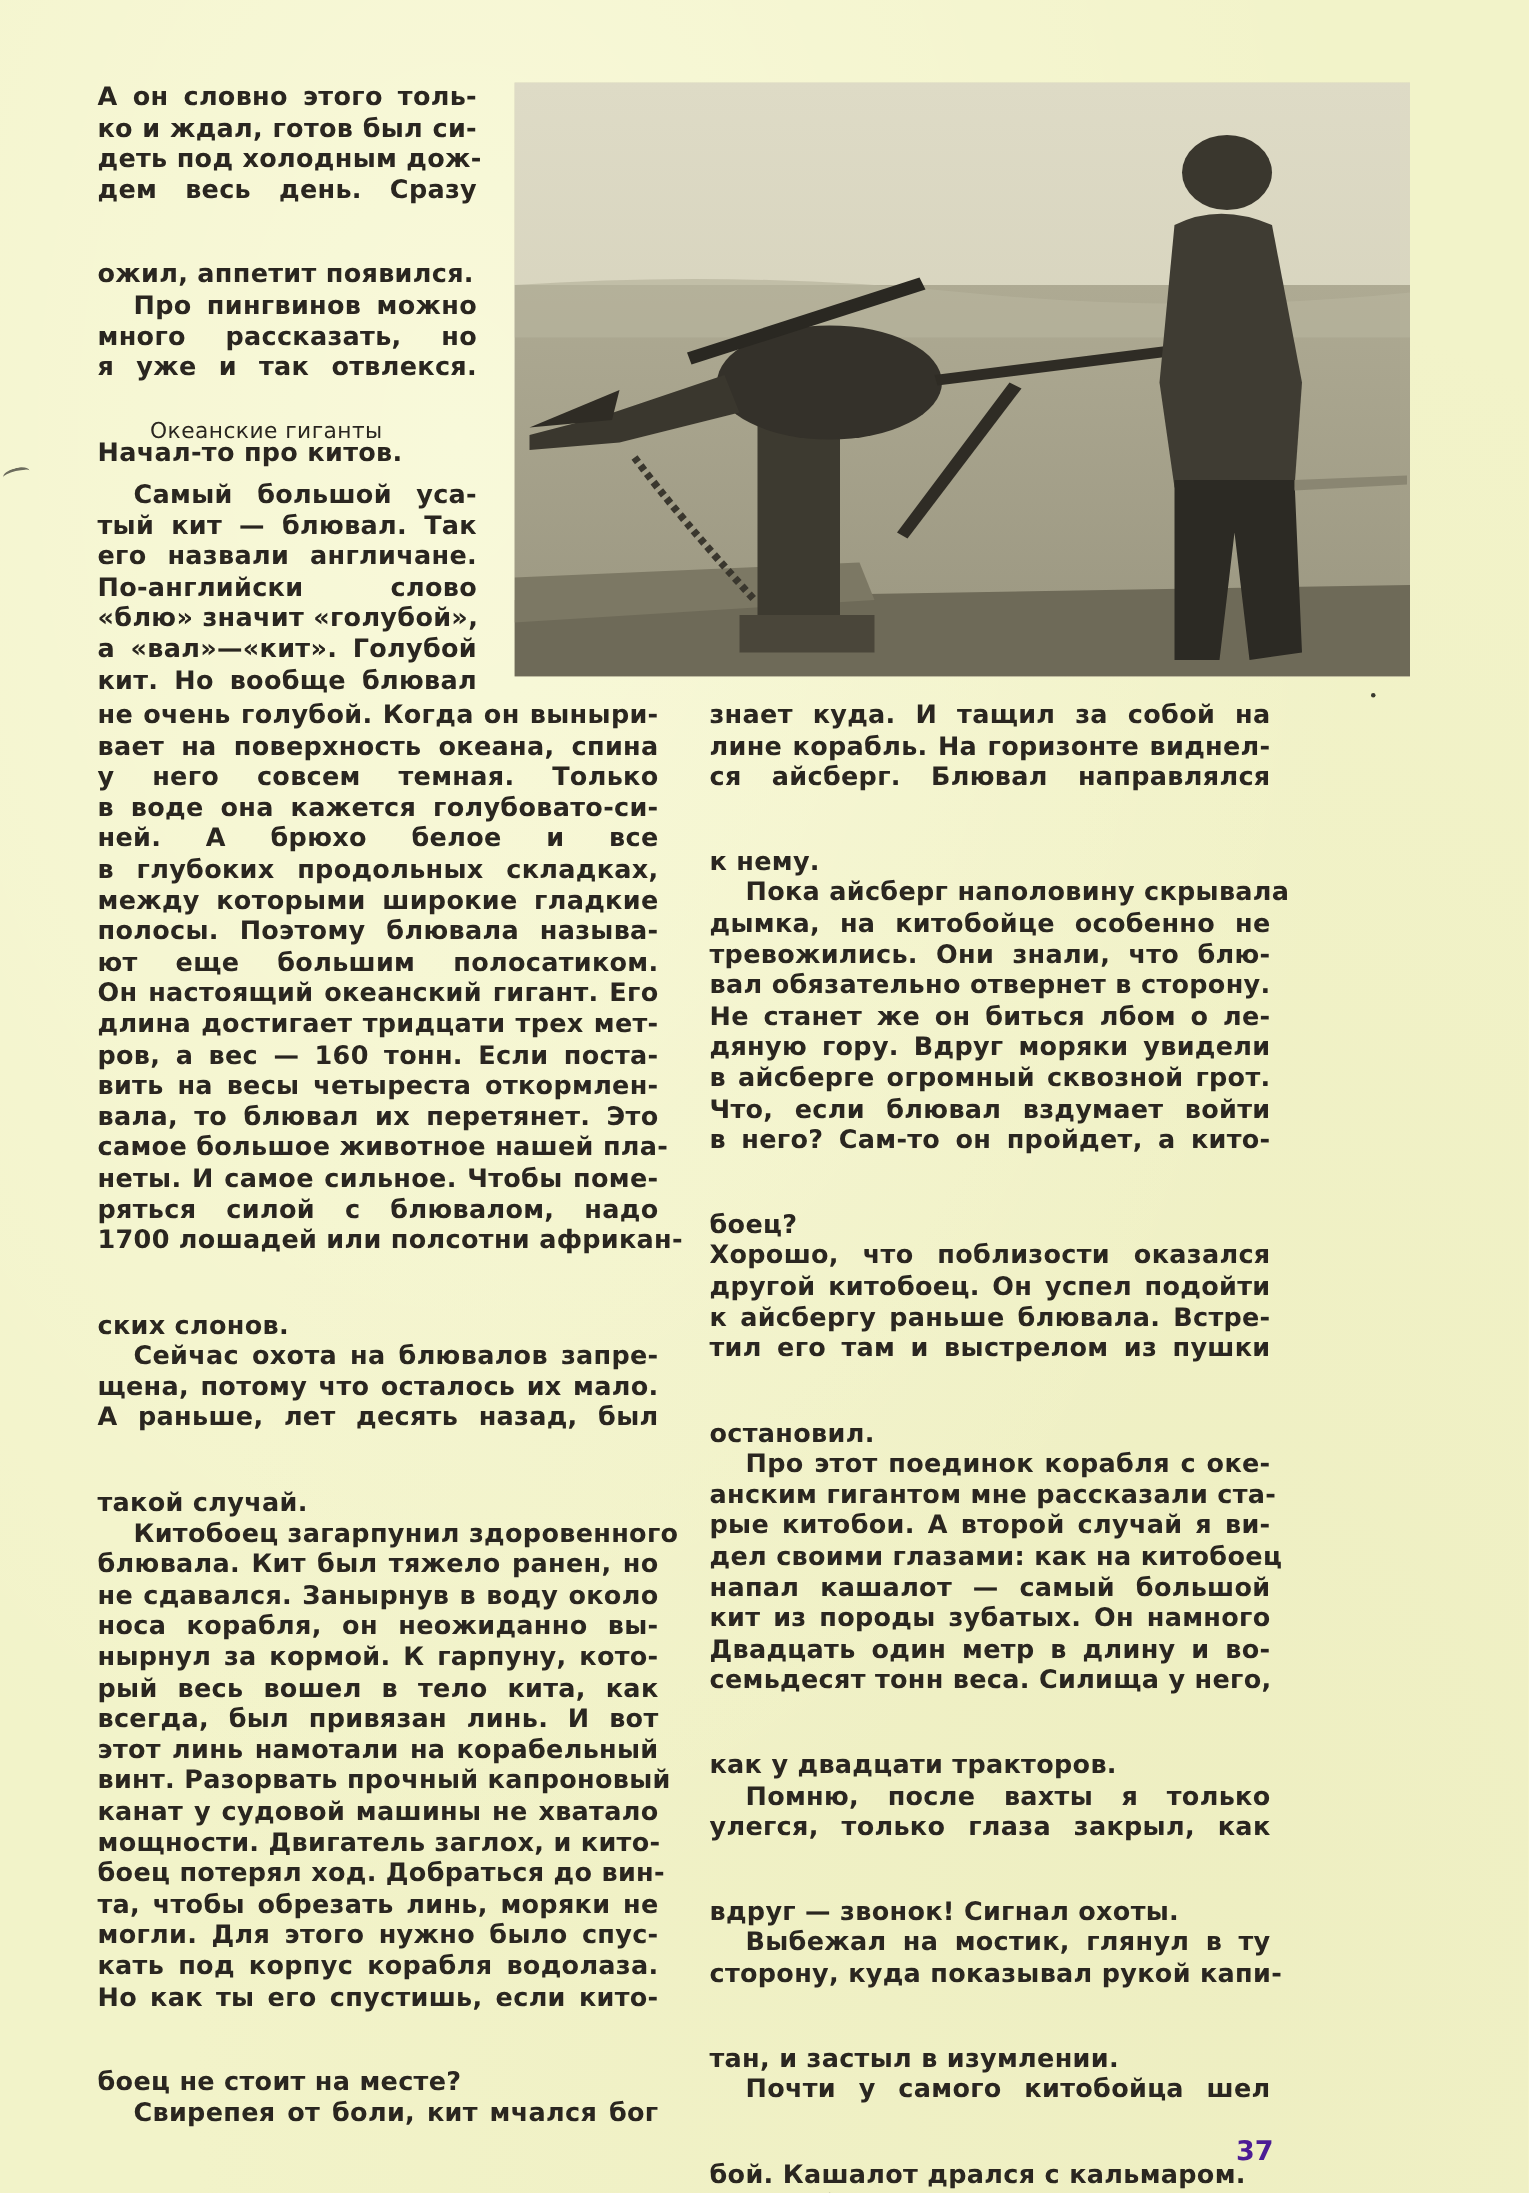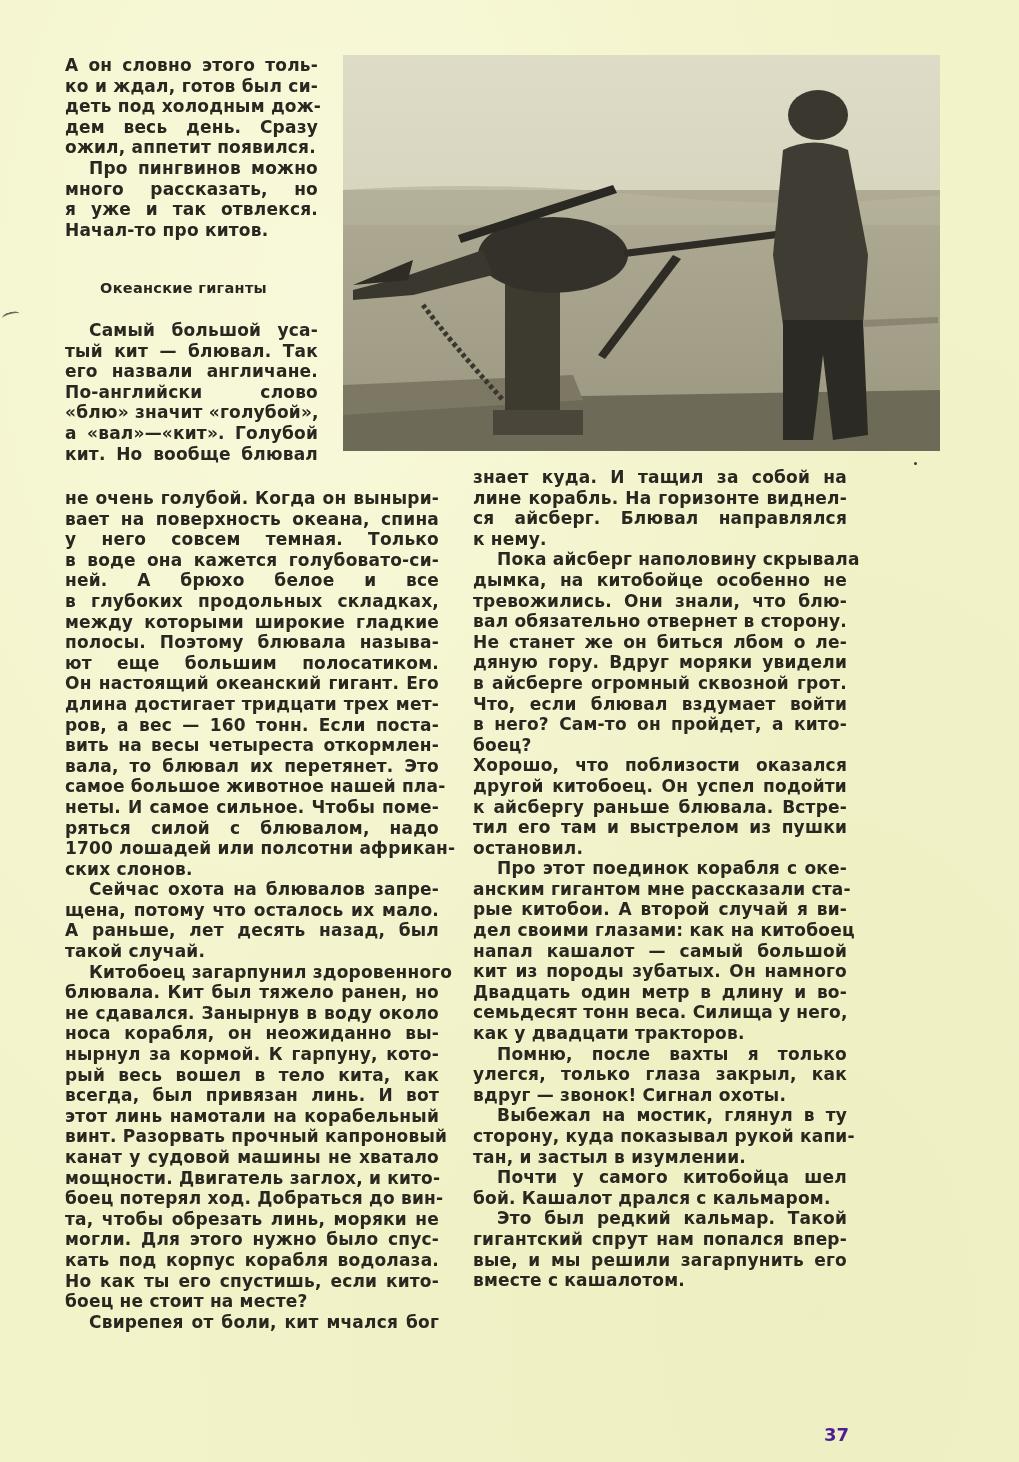--- a/index.html
+++ b/index.html
@@ -27,32 +27,32 @@
       letter-spacing: 0.2px;
     }
     .line {
       display: block;
       text-align: justify;
       text-align-last: justify;
       white-space: nowrap;
       height: 20.6px;
       overflow: visible;
     }
-    .line.last { text-align-last: left; }
+    .line.last { text-align-last: left; margin-top: 36px; }
     .line.indent { padding-left: 24px; }
     .col-top { left: 65px; top: 55px; width: 253px; }
     .heading {
       position: absolute;
       left: 100px; top: 280px;
       font-size: 14.5px;
-      font-weight: bold;
+      font-weight: normal;
       letter-spacing: 0.3px;
     }
     .col-mid { left: 65px; top: 320px; width: 253px; }
-    .col-left { left: 65px; top: 488px; width: 374px; }
+    .col-left { left: 65px; top: 467px; width: 374px; }
     .col-right { left: 473px; top: 467px; width: 374px; }
     .photo {
       position: absolute;
       left: 343px; top: 55px;
       width: 597px; height: 396px;
       overflow: hidden;
       background: linear-gradient(180deg, #d9d6c0 0%, #cfcab3 40%, #b9b49c 60%, #a8a38b 100%);
     }
     .photo svg { display: block; }
     .page-number {

